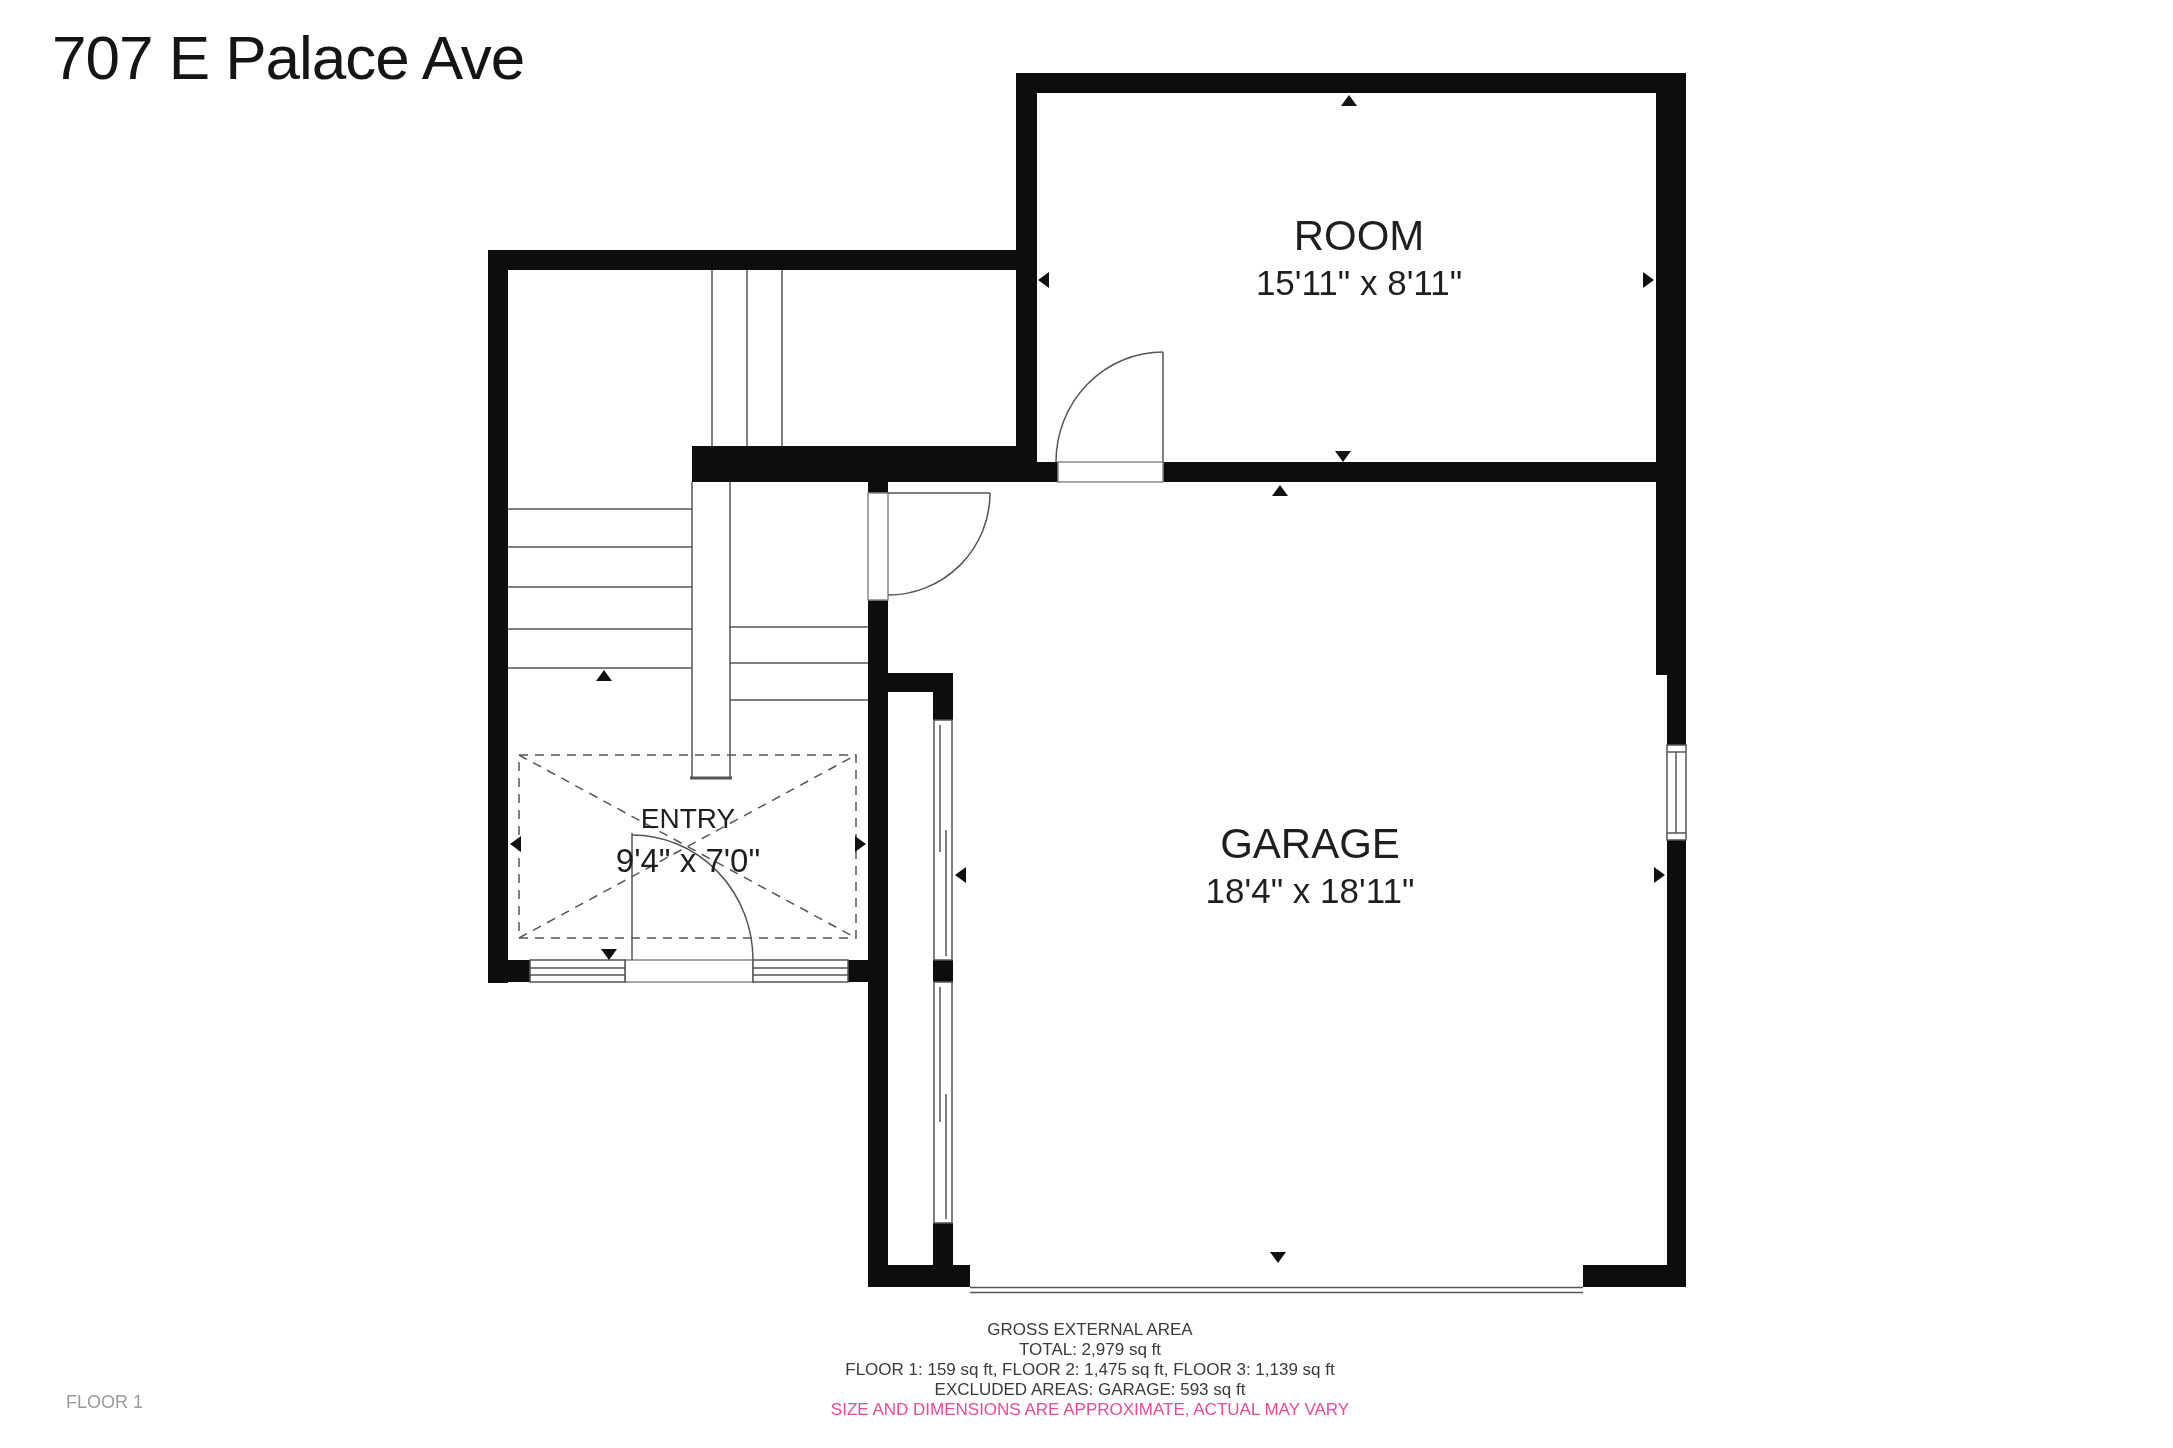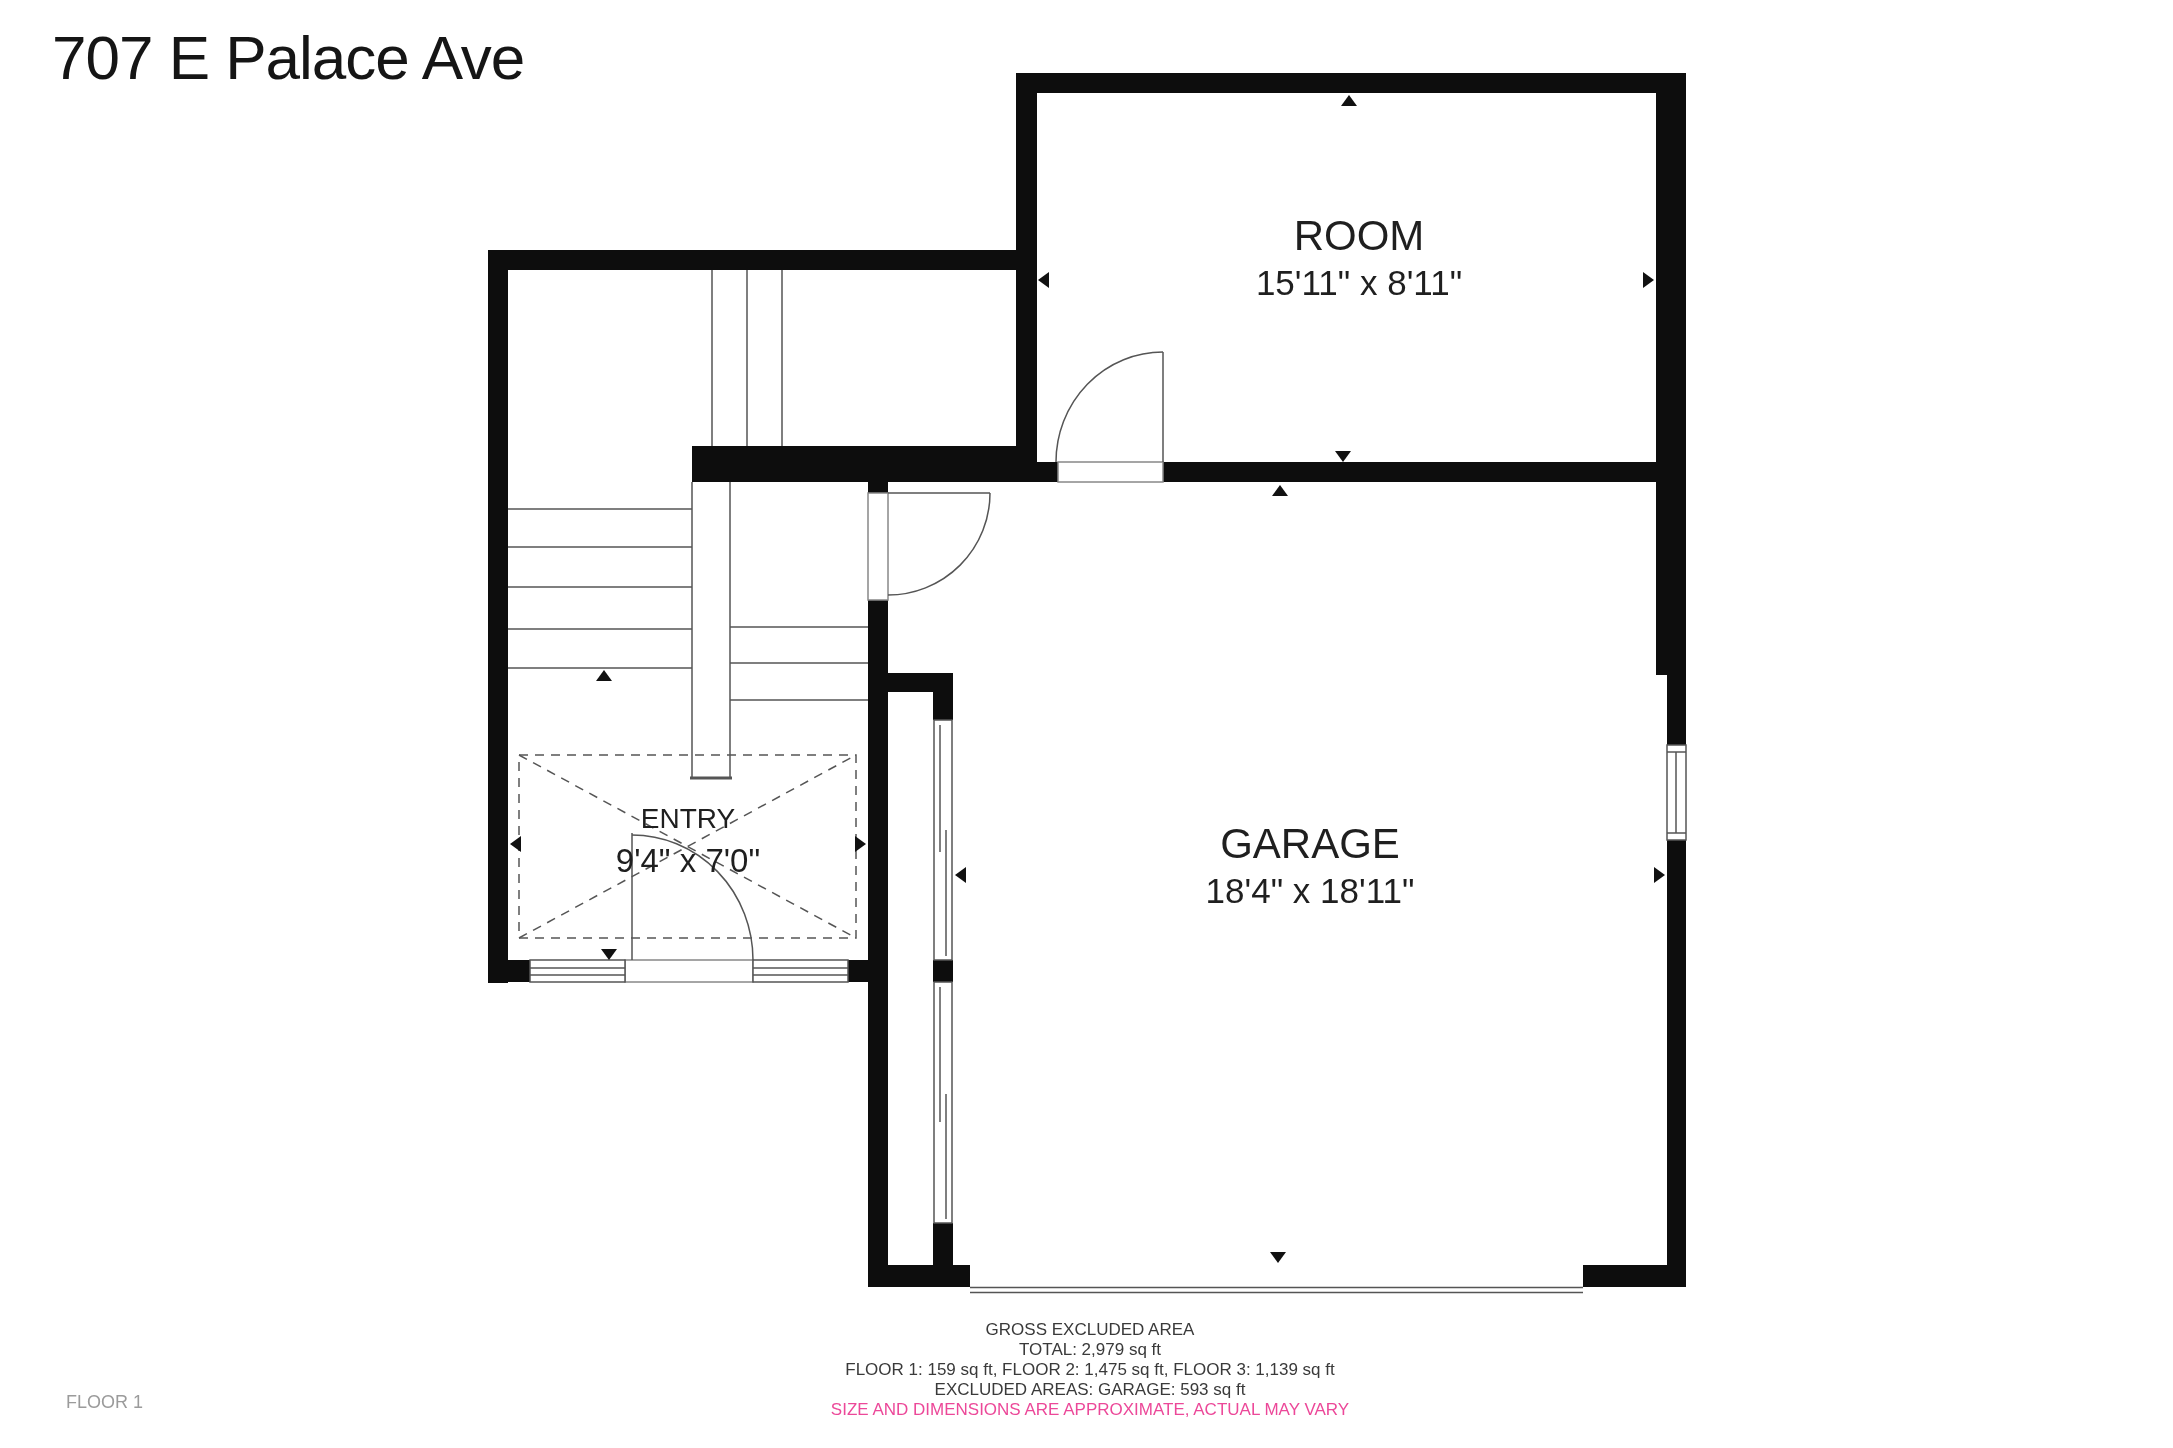--- a/index.html
+++ b/index.html
@@ -163,21 +163,21 @@
     <div class="room-name">GARAGE</div>
     <div class="room-dims">18'4" x 18'11"</div>
   </div>
 
   <div class="label room-block entry-block" style="left:688px;top:798px;">
     <div class="room-name">ENTRY</div>
     <div class="room-dims">9'4" x 7'0"</div>
   </div>
 
   <div class="footer">
-    <div>GROSS EXCLUDED AREA</div>
+    <div>GROSS EXTERNAL AREA</div>
     <div>TOTAL: 2,979 sq ft</div>
     <div>FLOOR 1: 159 sq ft, FLOOR 2: 1,475 sq ft, FLOOR 3: 1,139 sq ft</div>
     <div>EXCLUDED AREAS: GARAGE: 593 sq ft</div>
     <div class="muted">SIZE AND DIMENSIONS ARE APPROXIMATE, ACTUAL MAY VARY</div>
   </div>
 
   <div class="label floor-label">FLOOR 1</div>
 
 </div>
 

